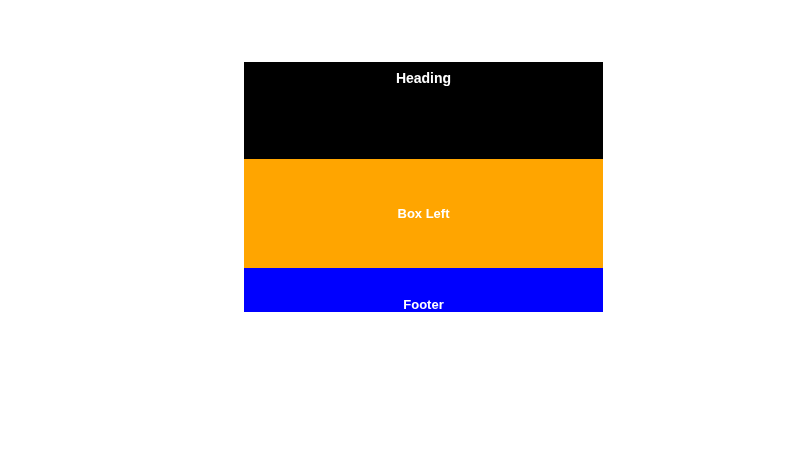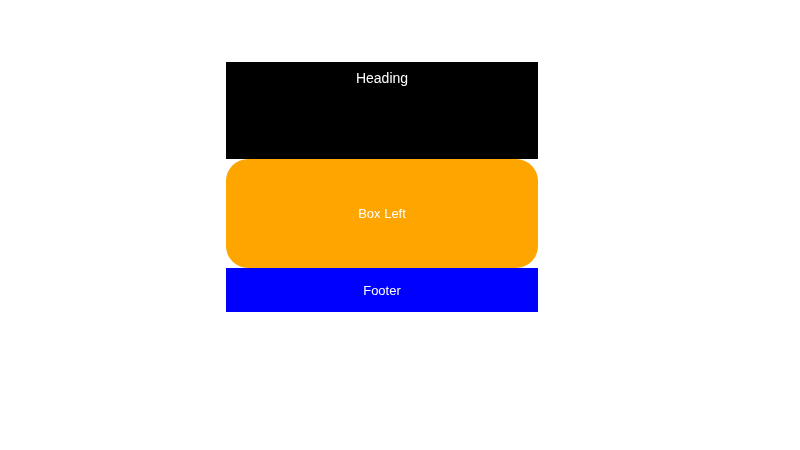--- a/index.html
+++ b/index.html
@@ -1,23 +1,23 @@
 <!DOCTYPE html>
 <html><head>
 <meta charset="utf-8">
 <style>
   html, body { margin:0; padding:0; background:#ffffff; }
   body { width:800px; height:450px; position:relative; font-family:"Liberation Sans", sans-serif; }
-  .container { position:absolute; left:226px; top:62px; width:312px; }
+  .container { position:absolute; left:244px; top:62px; width:359px;font-weight:bold; }
   .heading { height:97px; background:#000000; color:#ffffff; text-align:center; font-size:14px; padding-top:8px; box-sizing:border-box; }
   .row { display:flex; height:109px; }
-  .box { flex:1; display:flex; align-items:center; justify-content:center; color:#ffffff; font-size:13px;border-radius:22px; }
+  .box { flex:1; display:flex; align-items:center; justify-content:center; color:#ffffff; font-size:13px; }
   .box-left { background:#ffa500; }
   .box-right { background:#008000; }
-  .footer { height:44px; background:#0000ff; color:#ffffff; display:flex; align-items:center; justify-content:center; font-size:13px; }
+  .footer { height:44px; background:#0000ff; color:#ffffff; display:flex; align-items:flex-end; justify-content:center; font-size:13px; }
 </style>
 </head>
 <body>
 
 <div class="container">
   <div class="heading">
     <span>Heading</span>
   </div>
   <div class="row">
     <div class="box box-left">

